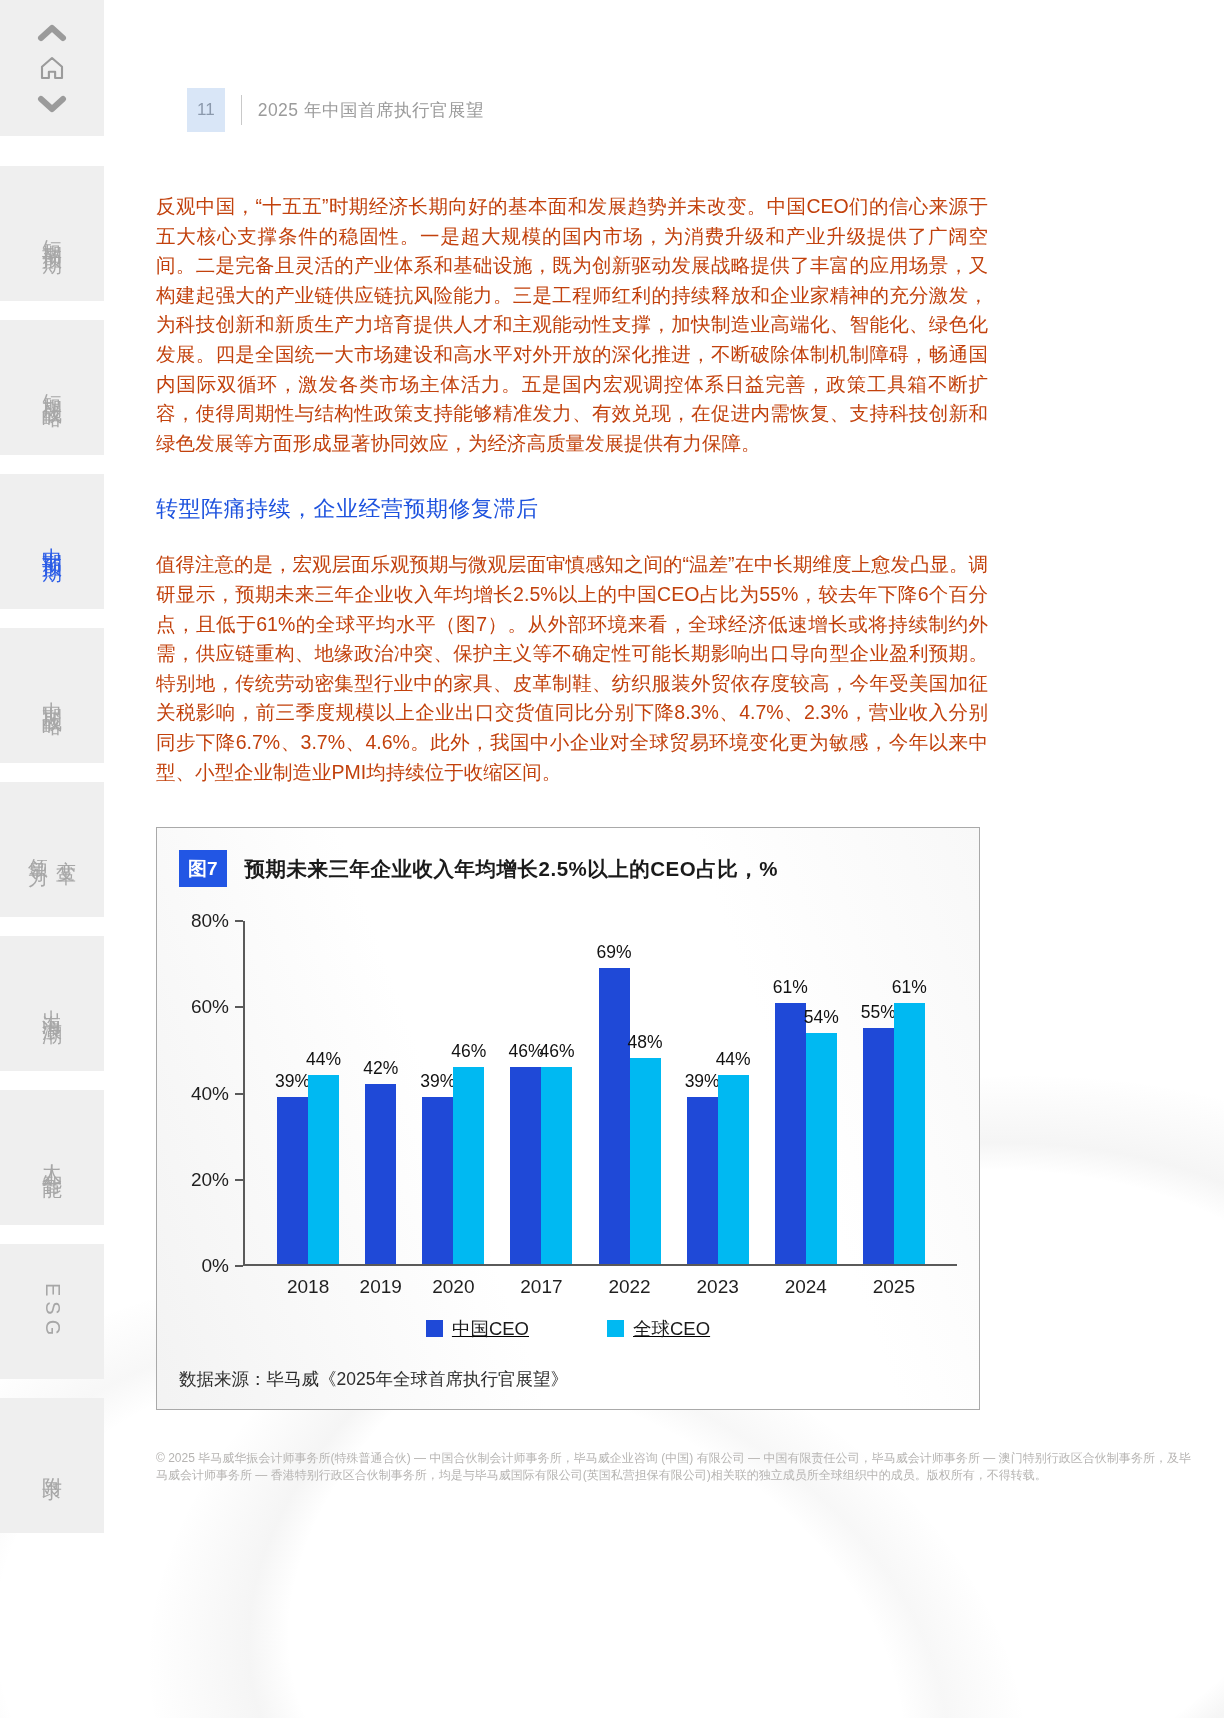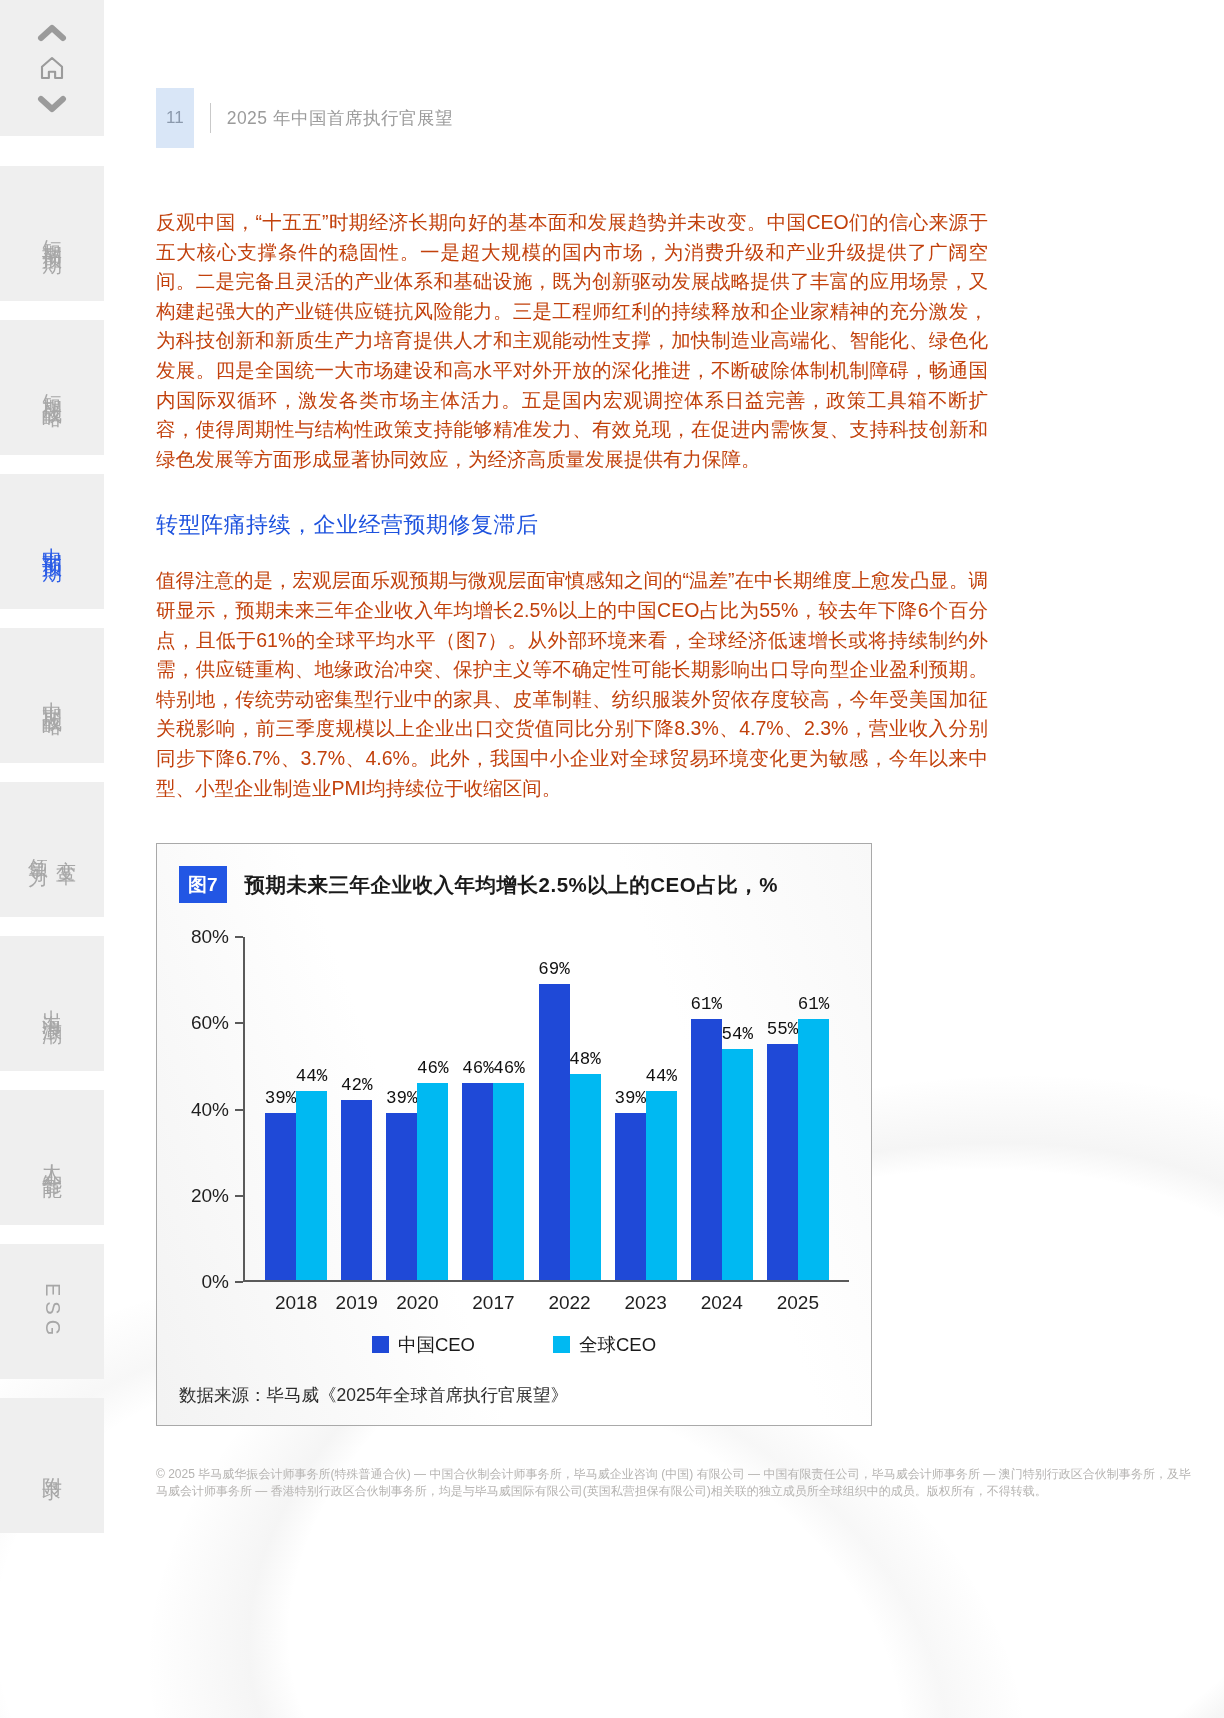--- a/index.html
+++ b/index.html
@@ -23,52 +23,52 @@
     display: flex; align-items: center; justify-content: center;
     color: #a7a7a7; font-size: 20px; cursor: pointer; }
   .nav-item .vtext { writing-mode: vertical-rl; text-orientation: mixed; letter-spacing: 5px; line-height: 1.25; }
   .nav-item.two-col { gap: 3px; }
   .nav-item.active { color: #2b5ce6; }
 
   
   .main { position: absolute; left: 104px; top: 0; width: 1120px; height: 1718px; z-index: 1; padding: 0 0 0 52px; }
 
   .doc-header { display: flex; align-items: center; margin-top: 88px; }
-  .page-num { background: #d9e6f7; color: #8b99ac; font-size: 17px; padding: 20px 10px; }
+  .page-num { background: #d9e6f7; color: #8b99ac; font-size: 17px; padding: 12px 10px; margin-left: 31px; }
   .head-divider { width: 1px; height: 30px; background: #c9c9c9; margin: 0 16px; }
   .doc-title { color: #9b9b9b; font-size: 17.5px; letter-spacing: 0.5px; }
 
   .para { width: 832px; font-size: 19.5px; line-height: 29.6px; color: #c2410c; text-align: justify; }
   .para.p1 { margin-top: 60px; }
   .para.p2 { margin-top: 26px; }
   .para.p3 { margin-top: 26px; }
   .section-heading { width: 832px; margin-top: 36px; color: #1d52de; font-size: 22px; font-weight: normal; letter-spacing: 0.5px; }
 
   
-  .chart-box { width: 716px; margin-top: 40px; border: 1.5px solid #a9a9a9;
+  .chart-box { width: 824px; margin-top: 40px; border: 1.5px solid #a9a9a9;
     background: linear-gradient(70deg, #f1f1f1 -5%, #ffffff 38%, #ffffff 72%, #f6f6f6 108%);
     padding: 22px 22px 18px 22px; position: relative; }
   .chart-head { display: flex; align-items: center; margin-bottom: 34px; }
   .fig-badge { background: #2256e4; color: #ffffff; font-size: 19px; font-weight: bold; padding: 9px 9px; line-height: 1; }
   .chart-title { color: #1a1a1a; font-size: 20.5px; font-weight: bold; margin-left: 18px; letter-spacing: 0.5px; }
 
   .plot-row { display: flex; margin-bottom: 50px; }
   .y-col { width: 64px; position: relative; height: 345px; flex: none; }
   .y-tick-label { position: absolute; right: 14px; transform: translateY(50%); font-size: 19px; color: #1f1f1f; }
   .y-tick-mark { position: absolute; right: 0; width: 8px; height: 2px; background: #5a5a5a; transform: translateY(1px); }
   .plot { flex: 1; height: 345px; position: relative; border-left: 2px solid #5a5a5a; border-bottom: 2px solid #5a5a5a;
     display: flex; justify-content: space-evenly; align-items: stretch; padding: 0 6px; }
   .bar-group { display: flex; align-items: flex-end; height: 100%; position: relative; }
   .bar-wrap { width: 31px; height: 100%; display: flex; flex-direction: column; justify-content: flex-end; align-items: center; }
-  .bar-label { font-size: 17.5px; color: #111; margin-bottom: 5px; white-space: nowrap; font-family: Liberation Mono, monospace; }
+  .bar-label { font-size: 17.5px; color: #111; margin-bottom: 5px; white-space: nowrap; }
   .bar { width: 100%; }
   .x-label { position: absolute; top: 100%; margin-top: 12px; left: 50%; transform: translateX(-50%);
     font-size: 19px; color: #1f1f1f; white-space: nowrap; }
 
-  .legend { display: flex; justify-content: center; gap: 78px; margin: 6px 0 26px 0; }
+  .legend { display: flex; justify-content: center; gap: 78px; margin: 6px 0 26px 0; text-decoration: underline; }
   .legend-item { display: flex; align-items: center; font-size: 18.5px; color: #1a1a1a; }
   .legend-swatch { width: 17px; height: 17px; display: inline-block; margin-right: 9px; }
 
   .chart-source { font-size: 17.5px; color: #2e2e2e; margin-top: 10px; }
 
   
   .copyright { width: 1035px; margin-top: 40px; font-size: 12px; line-height: 16.5px; color: #b6b4b2; text-align: justify; }
 </style>
 </head>
 <body>

